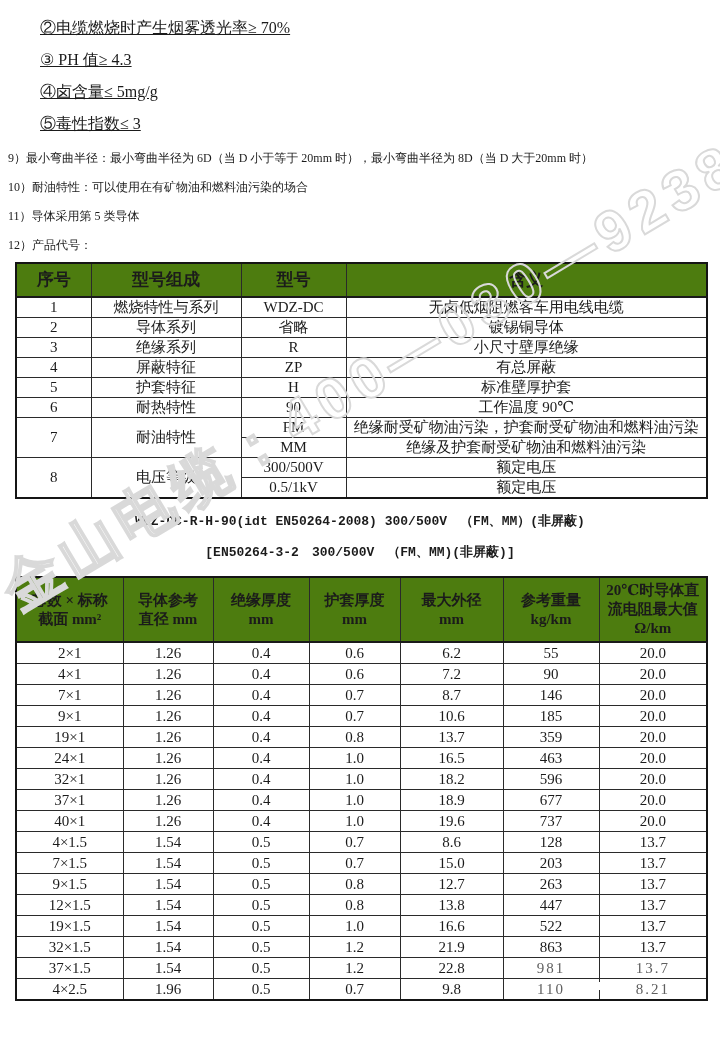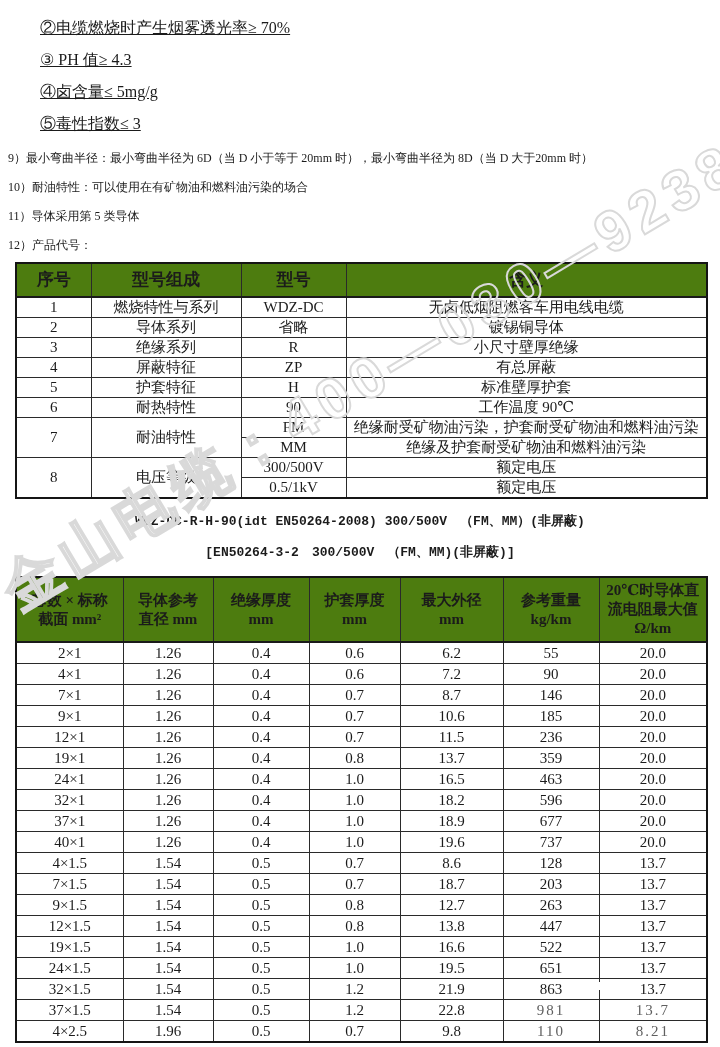--- a/index.html
+++ b/index.html
@@ -210,29 +210,20 @@
         <tr>
           <td>9×1</td>
           <td>1.26</td>
           <td>0.4</td>
           <td>0.7</td>
           <td>10.6</td>
           <td>185</td>
           <td>20.0</td>
         </tr>
         <tr>
-          <td>12×1</td>
-          <td>1.26</td>
-          <td>0.4</td>
-          <td>0.7</td>
-          <td>11.5</td>
-          <td>236</td>
-          <td>20.0</td>
-        </tr>
-        <tr>
           <td>19×1</td>
           <td>1.26</td>
           <td>0.4</td>
           <td>0.8</td>
           <td>13.7</td>
           <td>359</td>
           <td>20.0</td>
         </tr>
         <tr>
           <td>24×1</td>
@@ -277,21 +268,21 @@
           <td>0.7</td>
           <td>8.6</td>
           <td>128</td>
           <td>13.7</td>
         </tr>
         <tr>
           <td>7×1.5</td>
           <td>1.54</td>
           <td>0.5</td>
           <td>0.7</td>
-          <td>18.7</td>
+          <td>15.0</td>
           <td>203</td>
           <td>13.7</td>
         </tr>
         <tr>
           <td>9×1.5</td>
           <td>1.54</td>
           <td>0.5</td>
           <td>0.8</td>
           <td>12.7</td>
           <td>263</td>
@@ -306,29 +297,20 @@
           <td>447</td>
           <td>13.7</td>
         </tr>
         <tr>
           <td>19×1.5</td>
           <td>1.54</td>
           <td>0.5</td>
           <td>1.0</td>
           <td>16.6</td>
           <td>522</td>
-          <td>13.7</td>
-        </tr>
-        <tr>
-          <td>24×1.5</td>
-          <td>1.54</td>
-          <td>0.5</td>
-          <td>1.0</td>
-          <td>19.5</td>
-          <td>651</td>
           <td>13.7</td>
         </tr>
         <tr>
           <td>32×1.5</td>
           <td>1.54</td>
           <td>0.5</td>
           <td>1.2</td>
           <td>21.9</td>
           <td>863</td>
           <td>13.7</td>

